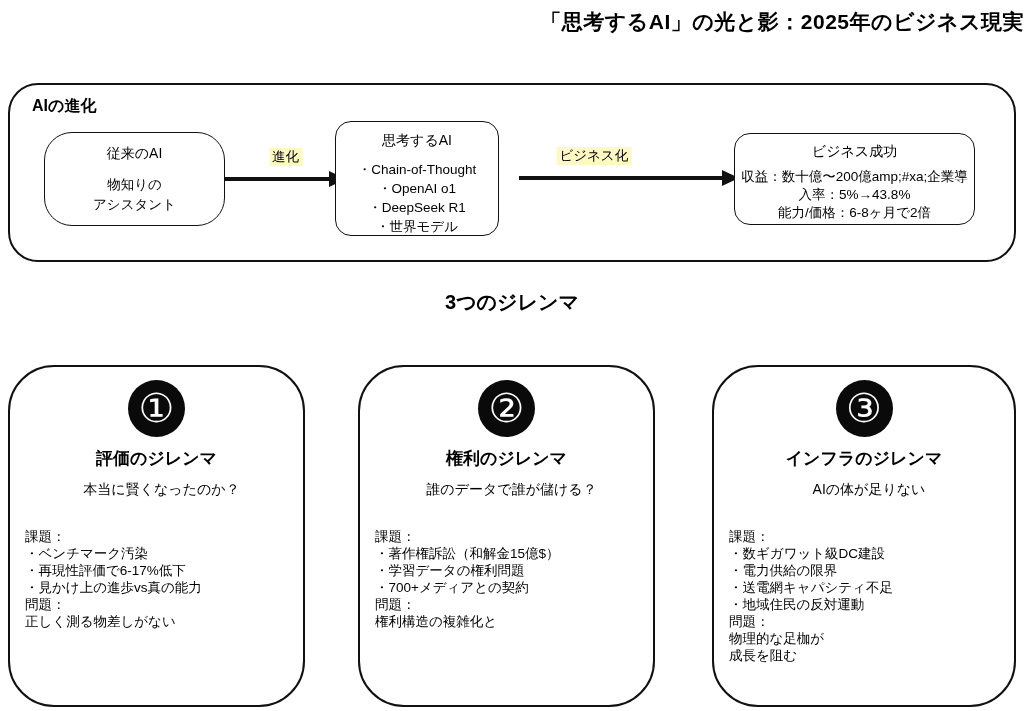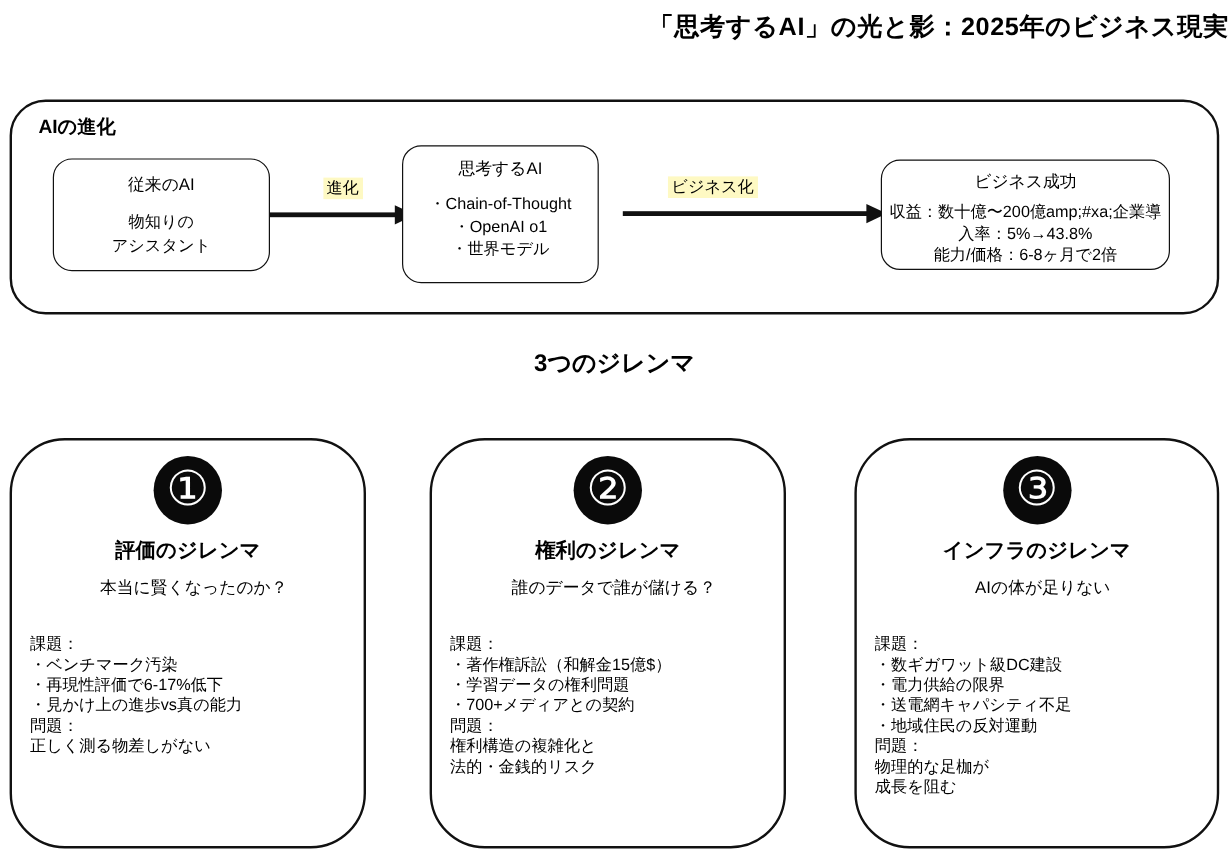--- a/index.html
+++ b/index.html
@@ -14,21 +14,21 @@
   
   .evo-panel{
     position:absolute;left:8px;top:83px;width:1008px;height:179px;
     border:2.5px solid #111;border-radius:30px;box-sizing:border-box;background:#fff;
   }
   .evo-label{position:absolute;left:22px;top:11px;font-size:16px;font-weight:bold;}
   .flow-node{
     position:absolute;border:1.5px solid #111;border-radius:16px;background:#fff;
     box-sizing:border-box;text-align:center;font-size:13.5px;line-height:20px;
   }
-  .node1{left:34px;top:47px;width:181px;height:94px;padding-top:10px;}
+  .node1{left:34px;top:47px;width:181px;height:94px;padding-top:10px;border-radius:28px;}
   .node2{left:325px;top:36px;width:164px;height:115px;padding-top:8px;}
   .node3{left:724px;top:48px;width:241px;height:92px;padding-top:7px;}
   .node-title{font-size:14px;}
   .node1 .node-body{margin-top:12px;line-height:20px;}
   .node2 .node-body{margin-top:10px;line-height:19px;}
   .node3 .node-body{margin-top:7px;line-height:18px;font-size:13.5px;}
   .node3 .node-line{white-space:nowrap;}
   
   .flow-arrow{position:absolute;height:22px;}
   .arrow1{left:215px;top:83px;width:121px;}
@@ -89,20 +89,21 @@
       <div class="arrow-label">進化</div>
       <div class="arrow-line"></div>
       <div class="arrow-head"></div>
     </div>
 
     <div class="flow-node node2">
       <div class="node-title">思考するAI</div>
       <div class="node-body">
         <div class="node-line">・Chain-of-Thought</div>
         <div class="node-line">・OpenAI o1</div>
+        <div class="node-line">・DeepSeek R1</div>
         <div class="node-line">・世界モデル</div>
       </div>
     </div>
 
     <div class="flow-arrow arrow2">
       <div class="arrow-label">ビジネス化</div>
       <div class="arrow-line"></div>
       <div class="arrow-head"></div>
     </div>
 
@@ -143,21 +144,20 @@
     <div class="card-body">
       <div class="challenges-block">
         <div>課題：</div>
         <div>・著作権訴訟（和解金15億$）</div>
         <div>・学習データの権利問題</div>
         <div>・700+メディアとの契約</div>
       </div>
       <div class="problem-block">
         <div>問題：</div>
         <div>権利構造の複雑化と</div>
-        <div>法的・金銭的リスク</div>
       </div>
     </div>
   </div>
 
   <div class="card card3">
     <div class="badge">③</div>
     <div class="card-title">インフラのジレンマ</div>
     <div class="card-subtitle">AIの体が足りない</div>
     <div class="card-body">
       <div class="challenges-block">

